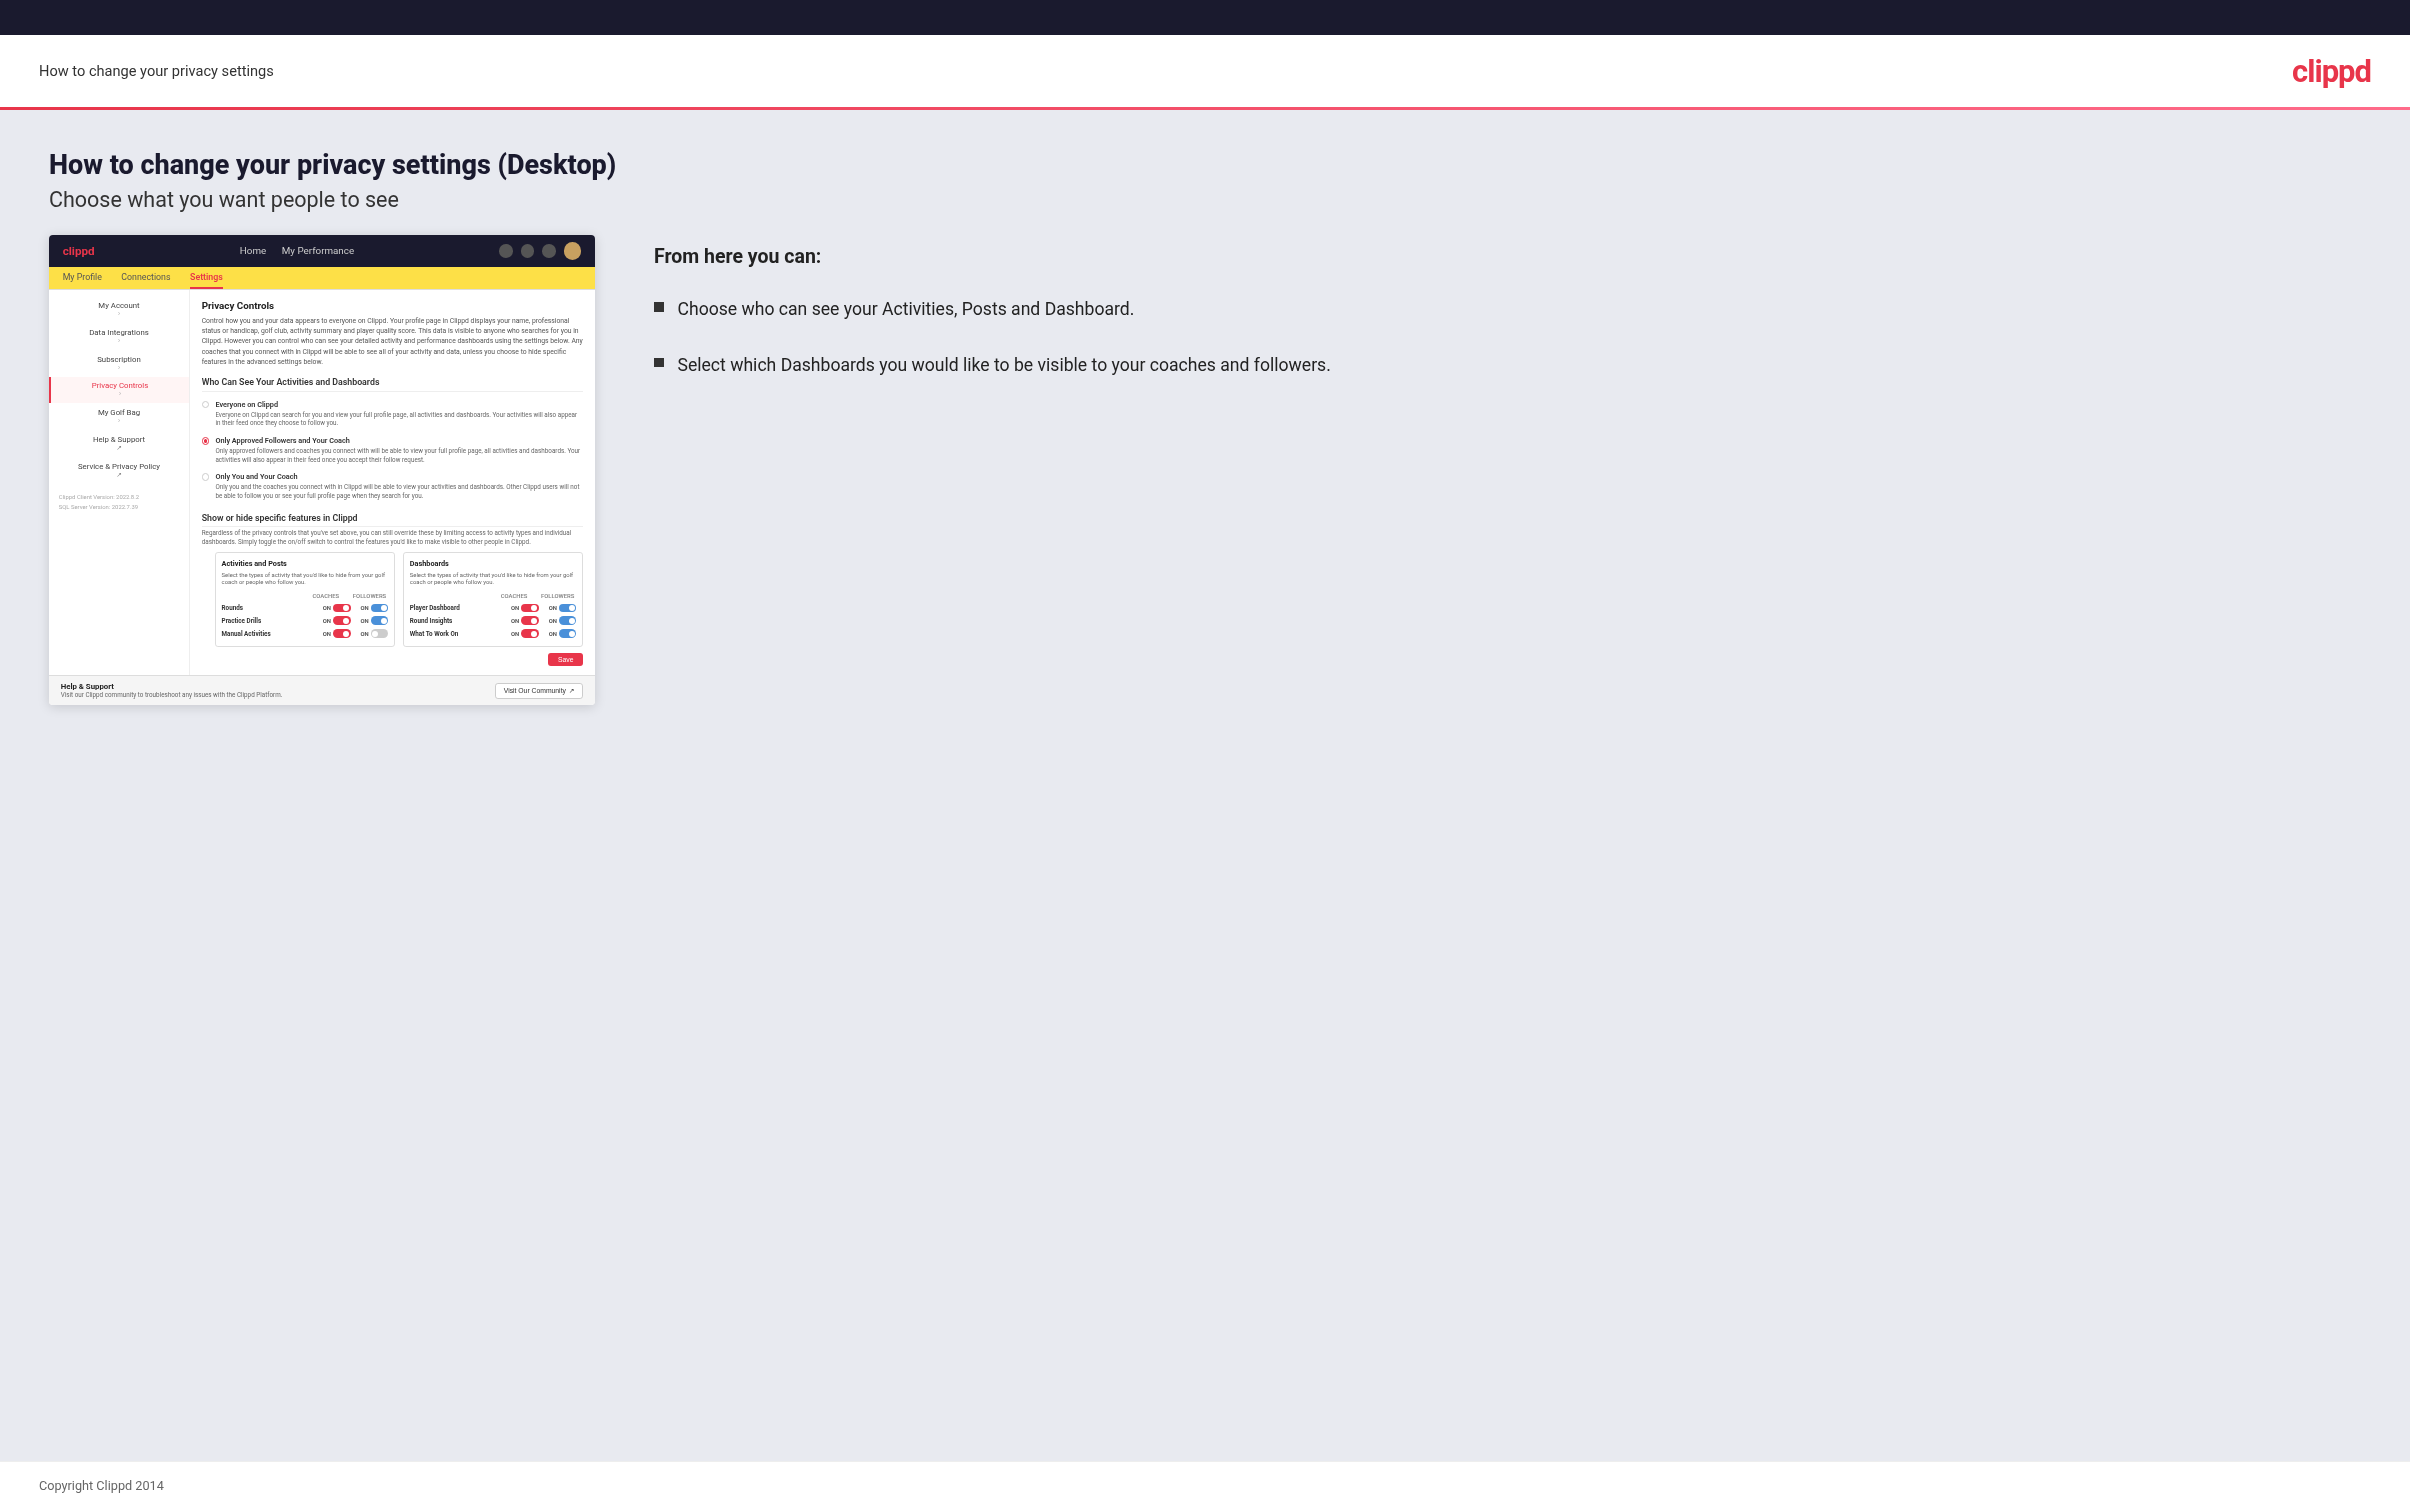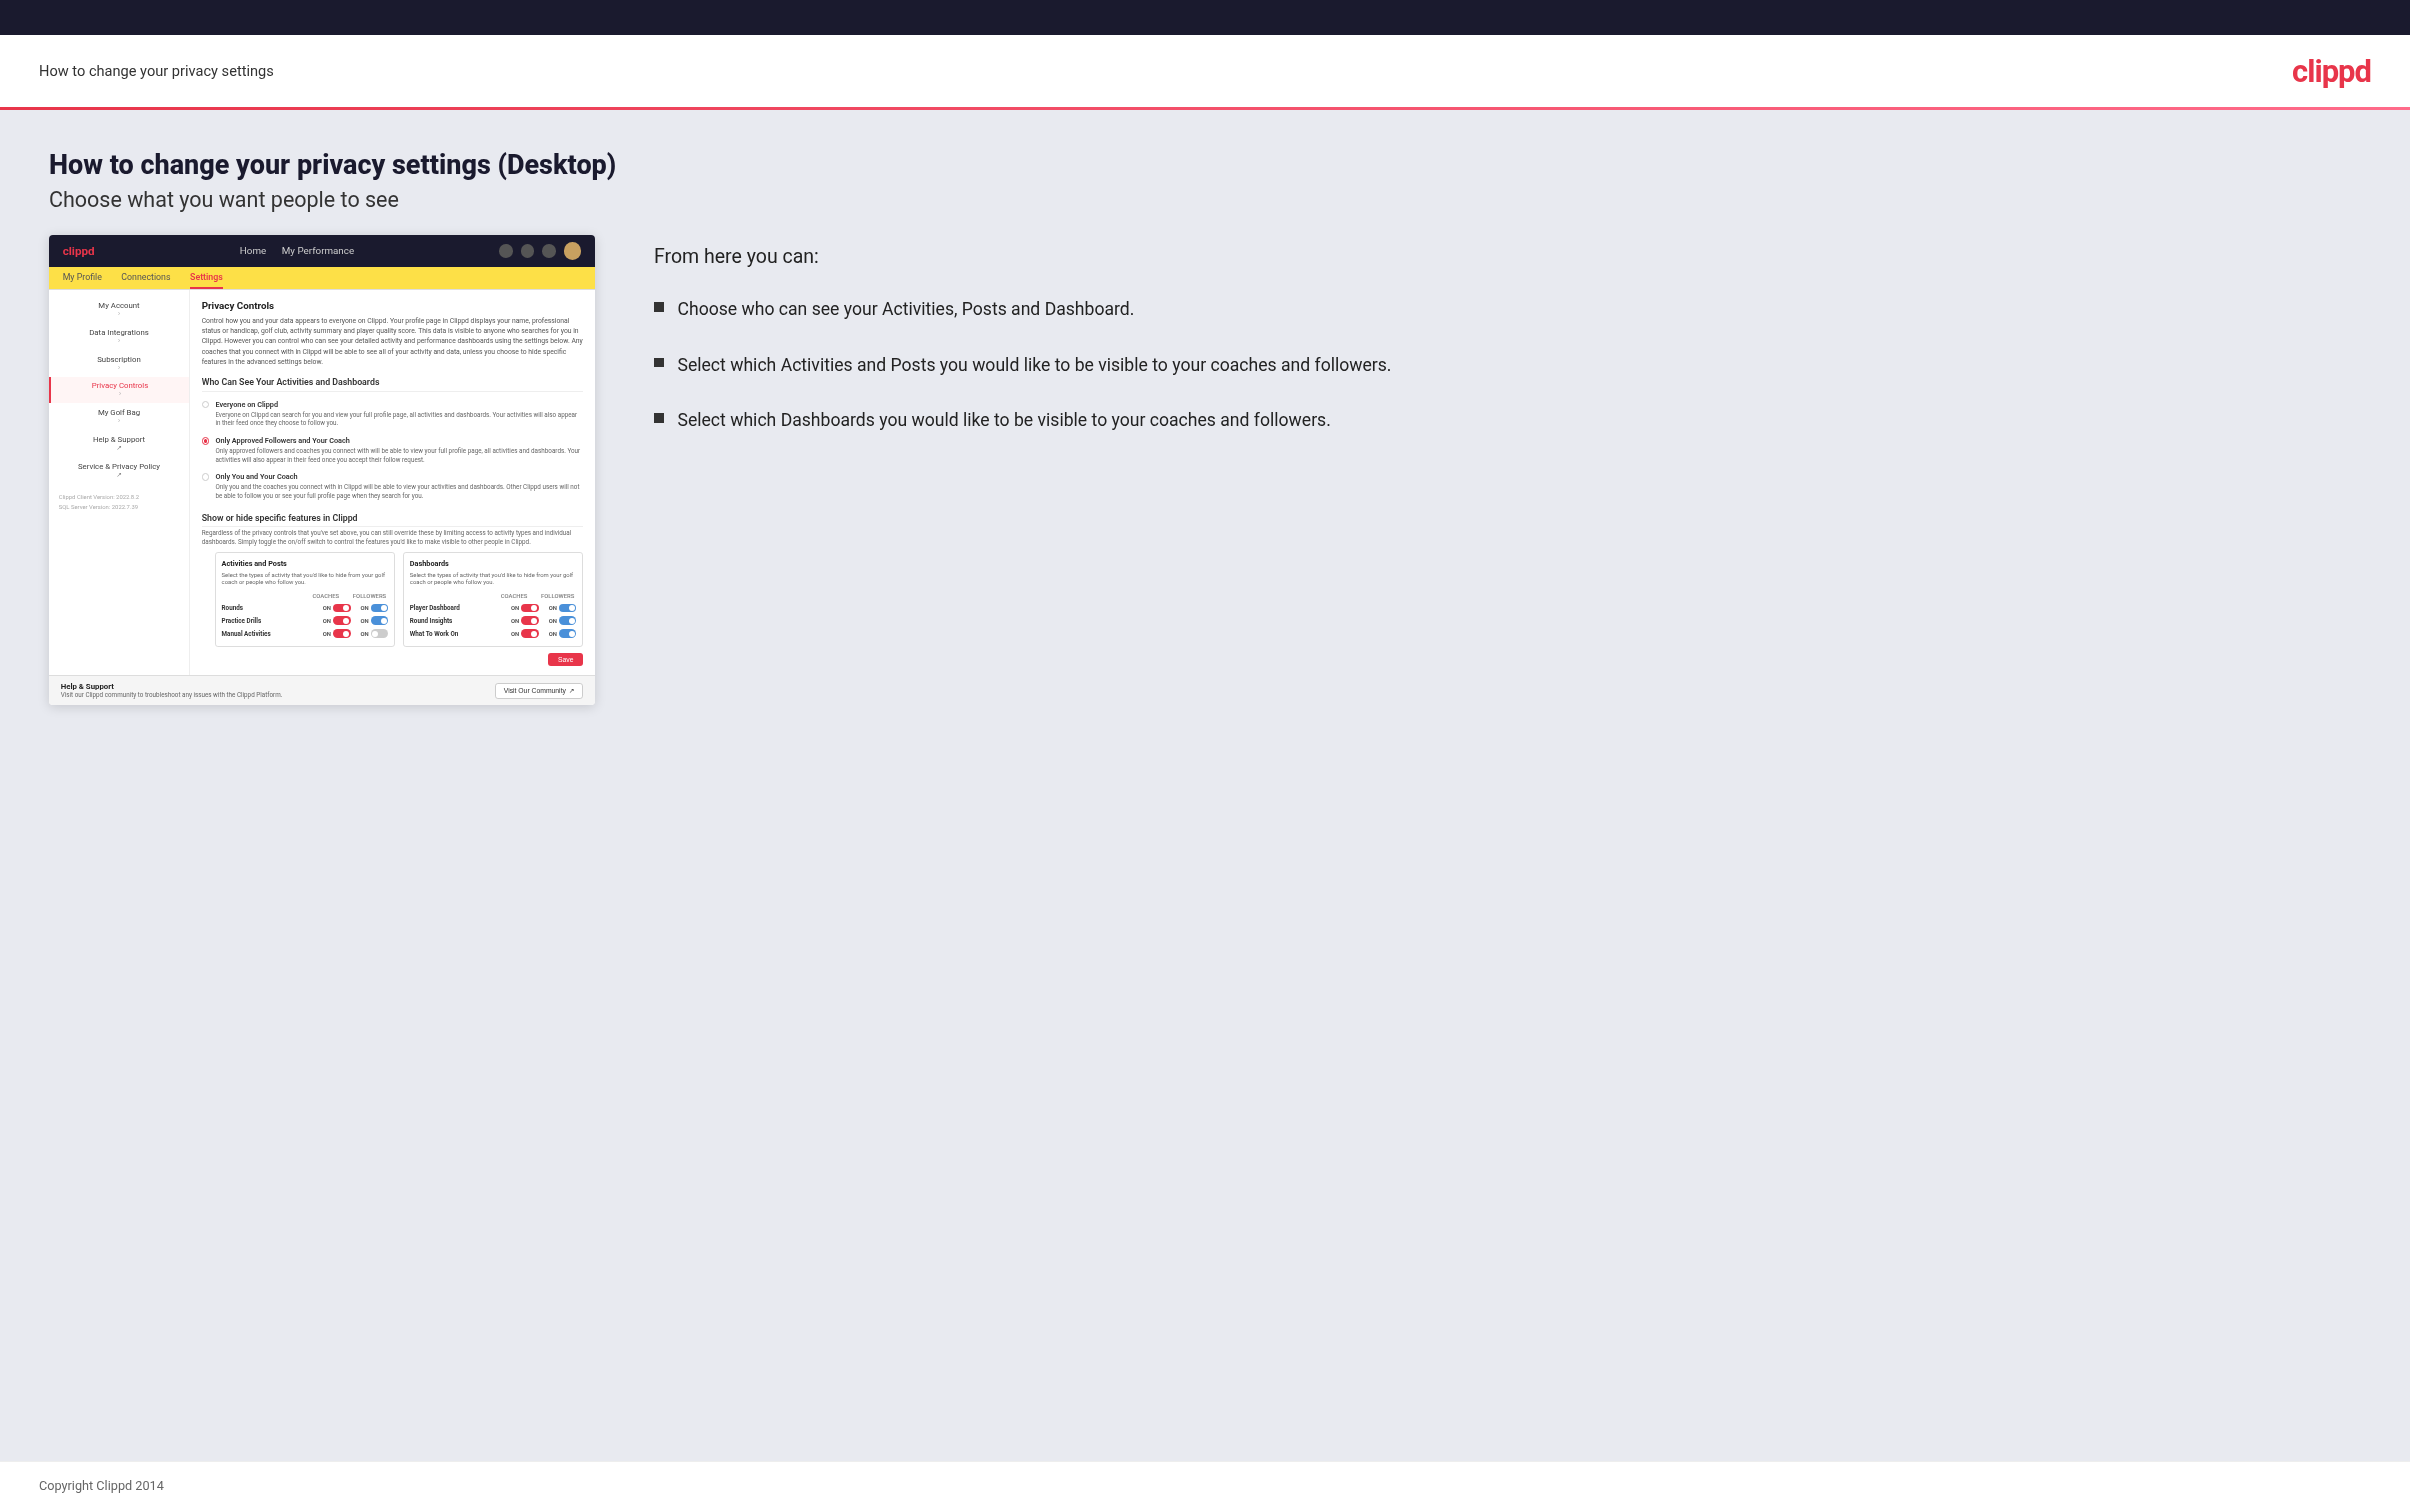--- a/index.html
+++ b/index.html
@@ -411,21 +411,21 @@
       gap: 2.9px;
     }
 
     
     .right-panel {
       flex: 1;
       padding-top: 9.8px;
     }
     .right-heading {
       font-size: 19.5px;
-      font-weight: 400;
+      font-weight: 700;
       color: #222;
       margin-bottom: 29px;
     }
     .bullet-list {
       list-style: none;
       display: flex;
       flex-direction: column;
       gap: 31px;
     }
     .bullet-item {
@@ -715,24 +715,20 @@
 
     <div class="right-panel">
       <div class="right-heading">From here you can:</div>
       <ul class="bullet-list">
         <li class="bullet-item">
           <div class="bullet-square"></div>
           <span class="bullet-text">Choose who can see your Activities, Posts and Dashboard.</span>
         </li>
         <li class="bullet-item">
           <div class="bullet-square"></div>
-          <span class="bullet-text">Select which Activities and Posts you would like to be visible to your coaches and followers.</span>
-        </li>
-        <li class="bullet-item">
-          <div class="bullet-square"></div>
           <span class="bullet-text">Select which Dashboards you would like to be visible to your coaches and followers.</span>
         </li>
       </ul>
     </div>
 
   </div>
 </div>
 
 <div class="footer">
   <span>Copyright Clippd 2014</span>

